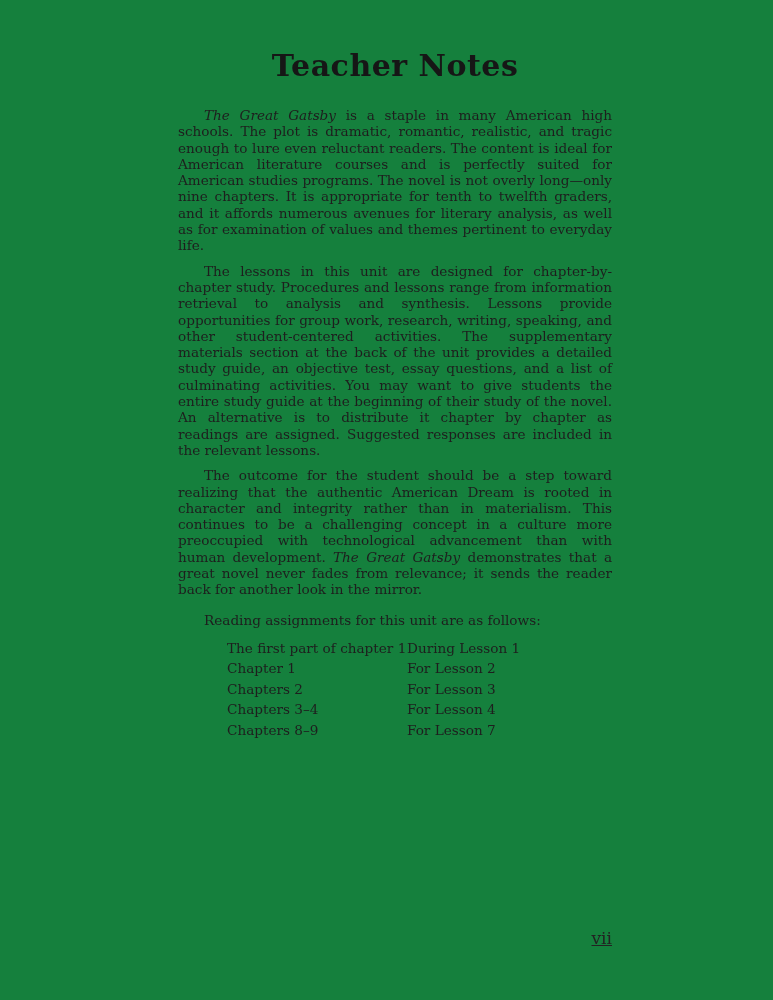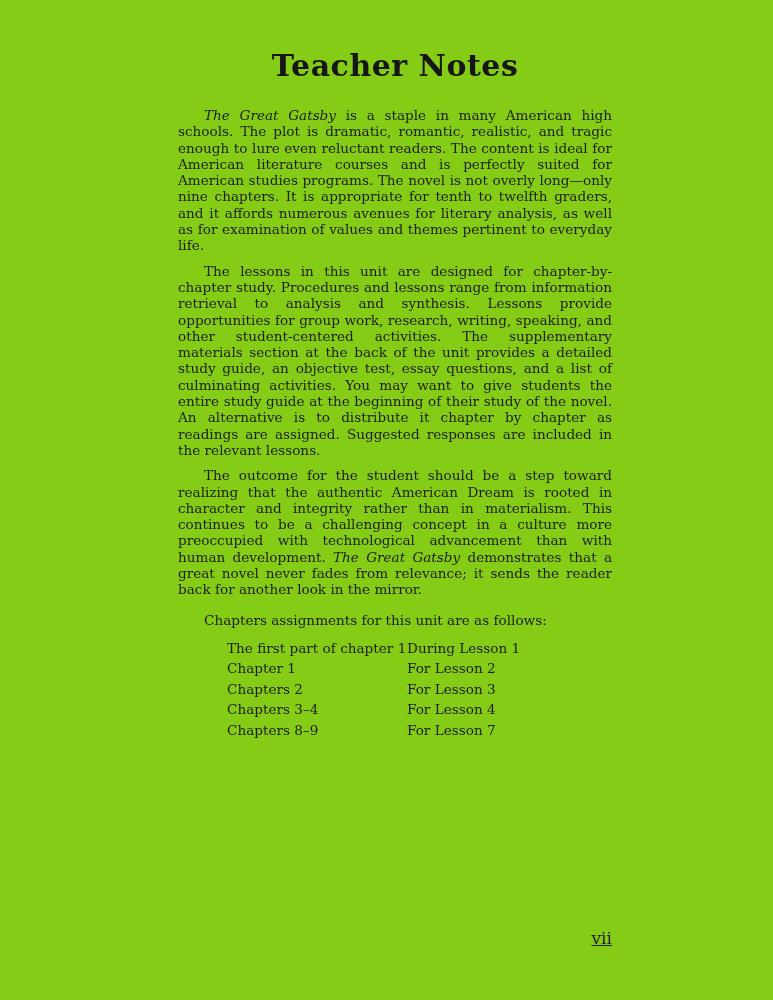--- a/index.html
+++ b/index.html
@@ -4,21 +4,21 @@
 <style>
   html, body {
     margin: 0;
     padding: 0;
     background: #ffffff;
   }
   .page {
     position: relative;
     width: 773px;
     height: 1000px;
-    background: #84cc16;
+    background: #15803d;
     overflow: hidden;
     font-family: "DejaVu Serif", "Liberation Serif", serif;
     color: #1e1e1e;
   }
   .content {
     position: absolute;
     left: 178px;
     top: 48px;
     width: 434px;
   }
@@ -80,21 +80,21 @@
 <body>
 
 <div class="page">
   <div class="content">
     <h1 class="title">Teacher Notes</h1>
     <div id="paragraphs">
         <p class="body-para"><em>The Great Gatsby</em><span> is a staple in many American high schools. The plot is dramatic, romantic, realistic, and tragic enough to lure even reluctant readers. The content is ideal for American literature courses and is perfectly suited for American studies programs. The novel is not overly long—only nine chapters. It is appropriate for tenth to twelfth graders, and it affords numerous avenues for literary analysis, as well as for examination of values and themes pertinent to everyday life.</span></p>
         <p class="body-para"><span>The lessons in this unit are designed for chapter-by-chapter study. Procedures and lessons range from information retrieval to analysis and synthesis. Lessons provide opportunities for group work, research, writing, speaking, and other student-centered activities. The supplementary materials section at the back of the unit provides a detailed study guide, an objective test, essay questions, and a list of culminating activities. You may want to give students the entire study guide at the beginning of their study of the novel. An alternative is to distribute it chapter by chapter as readings are assigned. Suggested responses are included in the relevant lessons.</span></p>
         <p class="body-para"><span>The outcome for the student should be a step toward realizing that the authentic American Dream is rooted in character and integrity rather than in materialism. This continues to be a challenging concept in a culture more preoccupied with technological advancement than with human development. </span><em>The Great Gatsby</em><span> demonstrates that a great novel never fades from relevance; it sends the reader back for another look in the mirror.</span></p>
       </div>
-    <p class="reading-intro">Chapters assignments for this unit are as follows:</p>
+    <p class="reading-intro">Reading assignments for this unit are as follows:</p>
     <div class="assignments" id="assignments">
         <div class="assign-row">
           <span class="assign-reading">The first part of chapter 1</span>
           <span class="assign-lesson">During Lesson 1</span>
         </div>
         <div class="assign-row">
           <span class="assign-reading">Chapter 1</span>
           <span class="assign-lesson">For Lesson 2</span>
         </div>
         <div class="assign-row">

